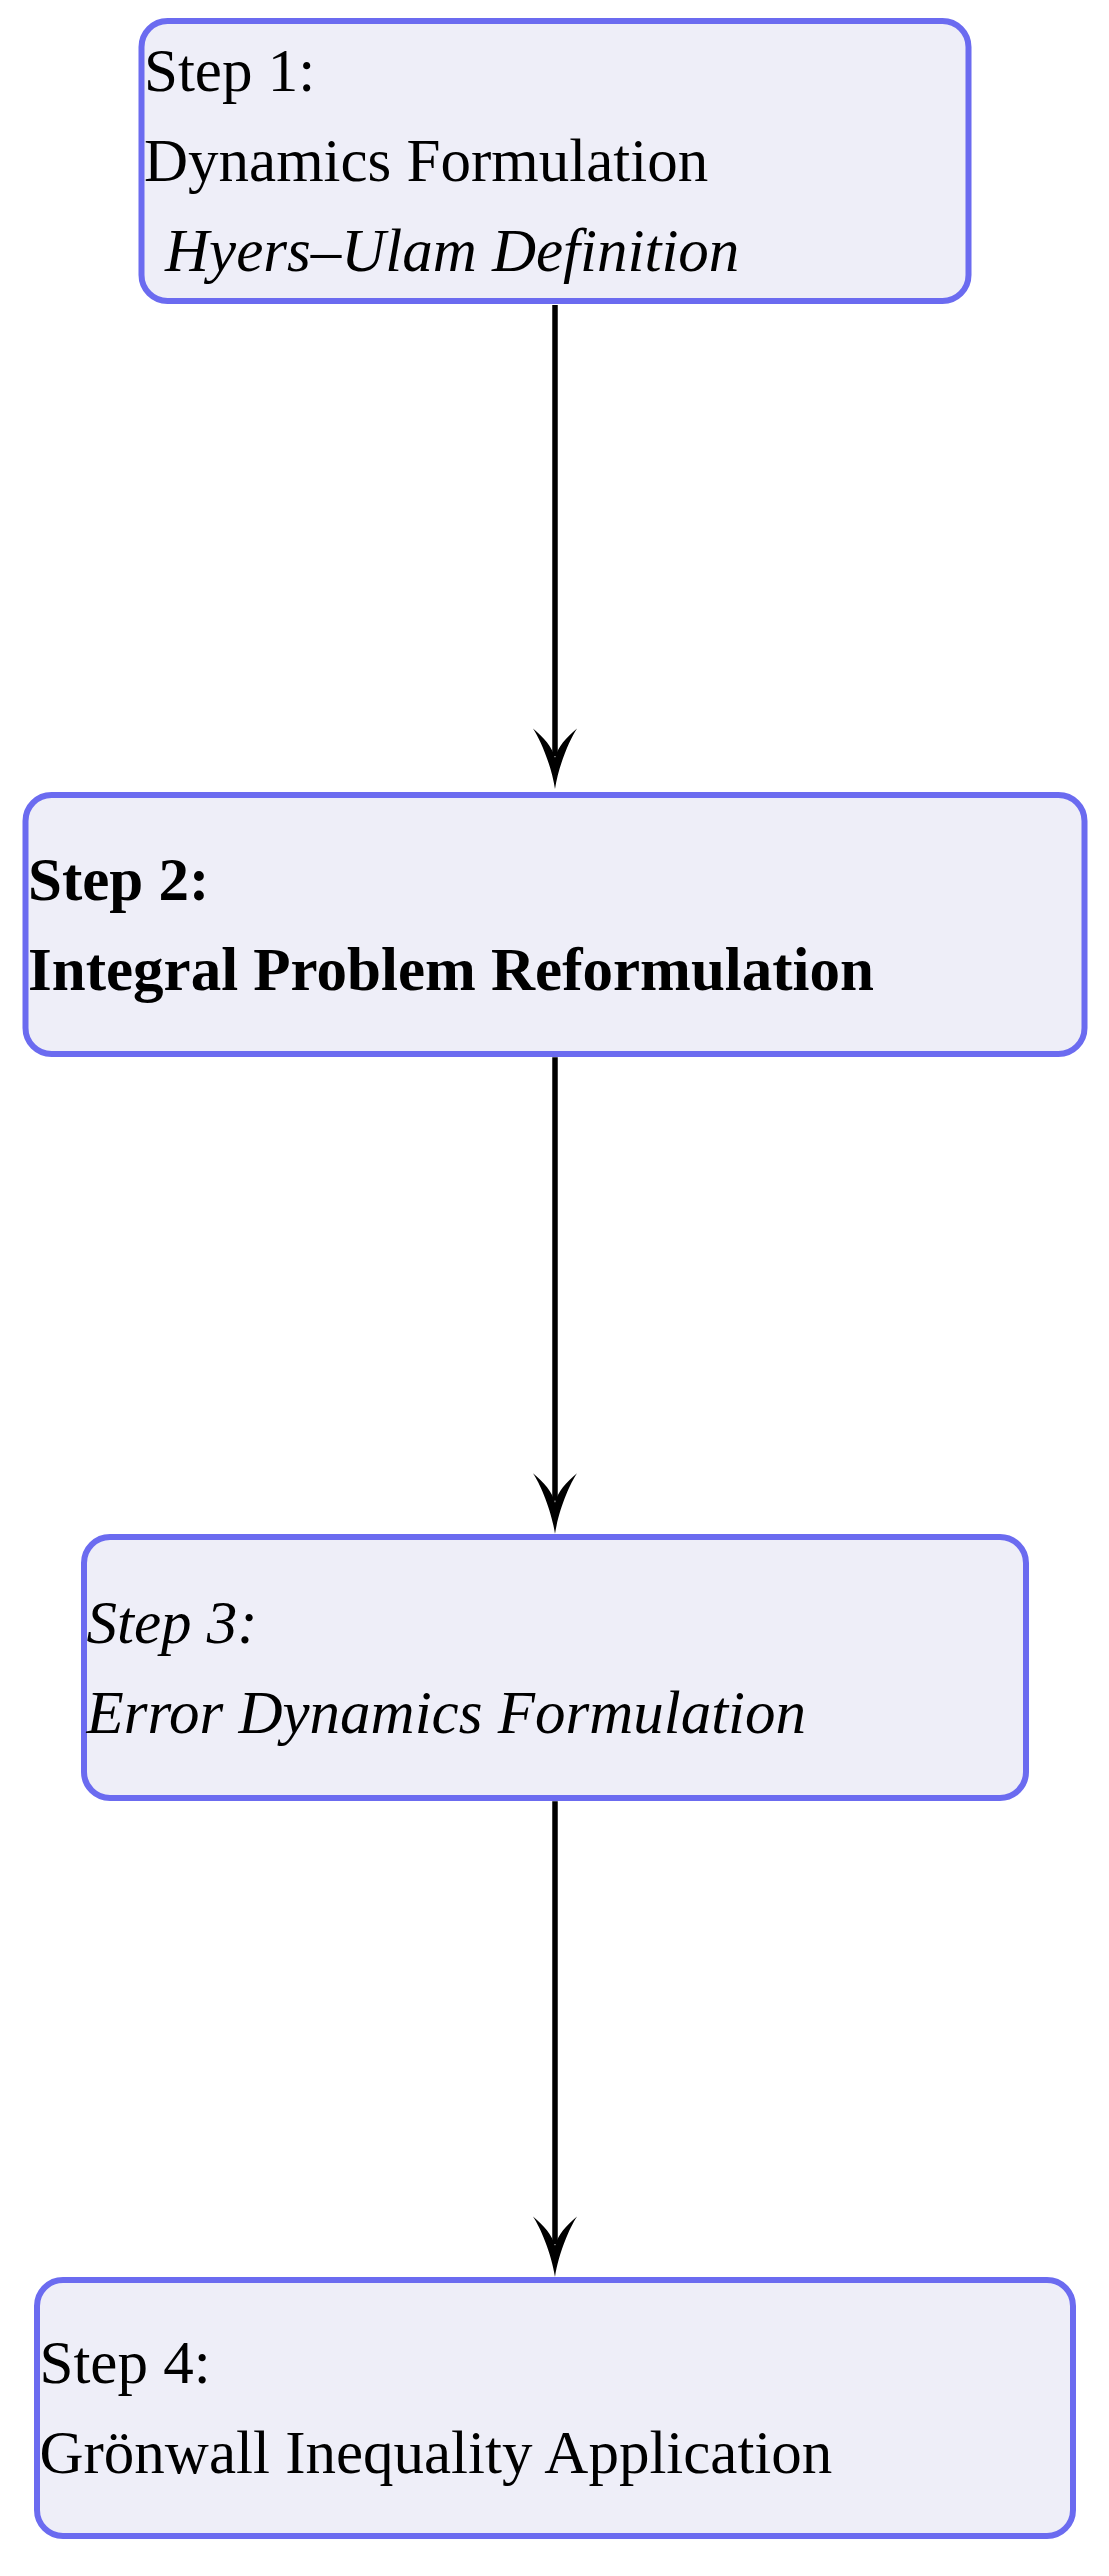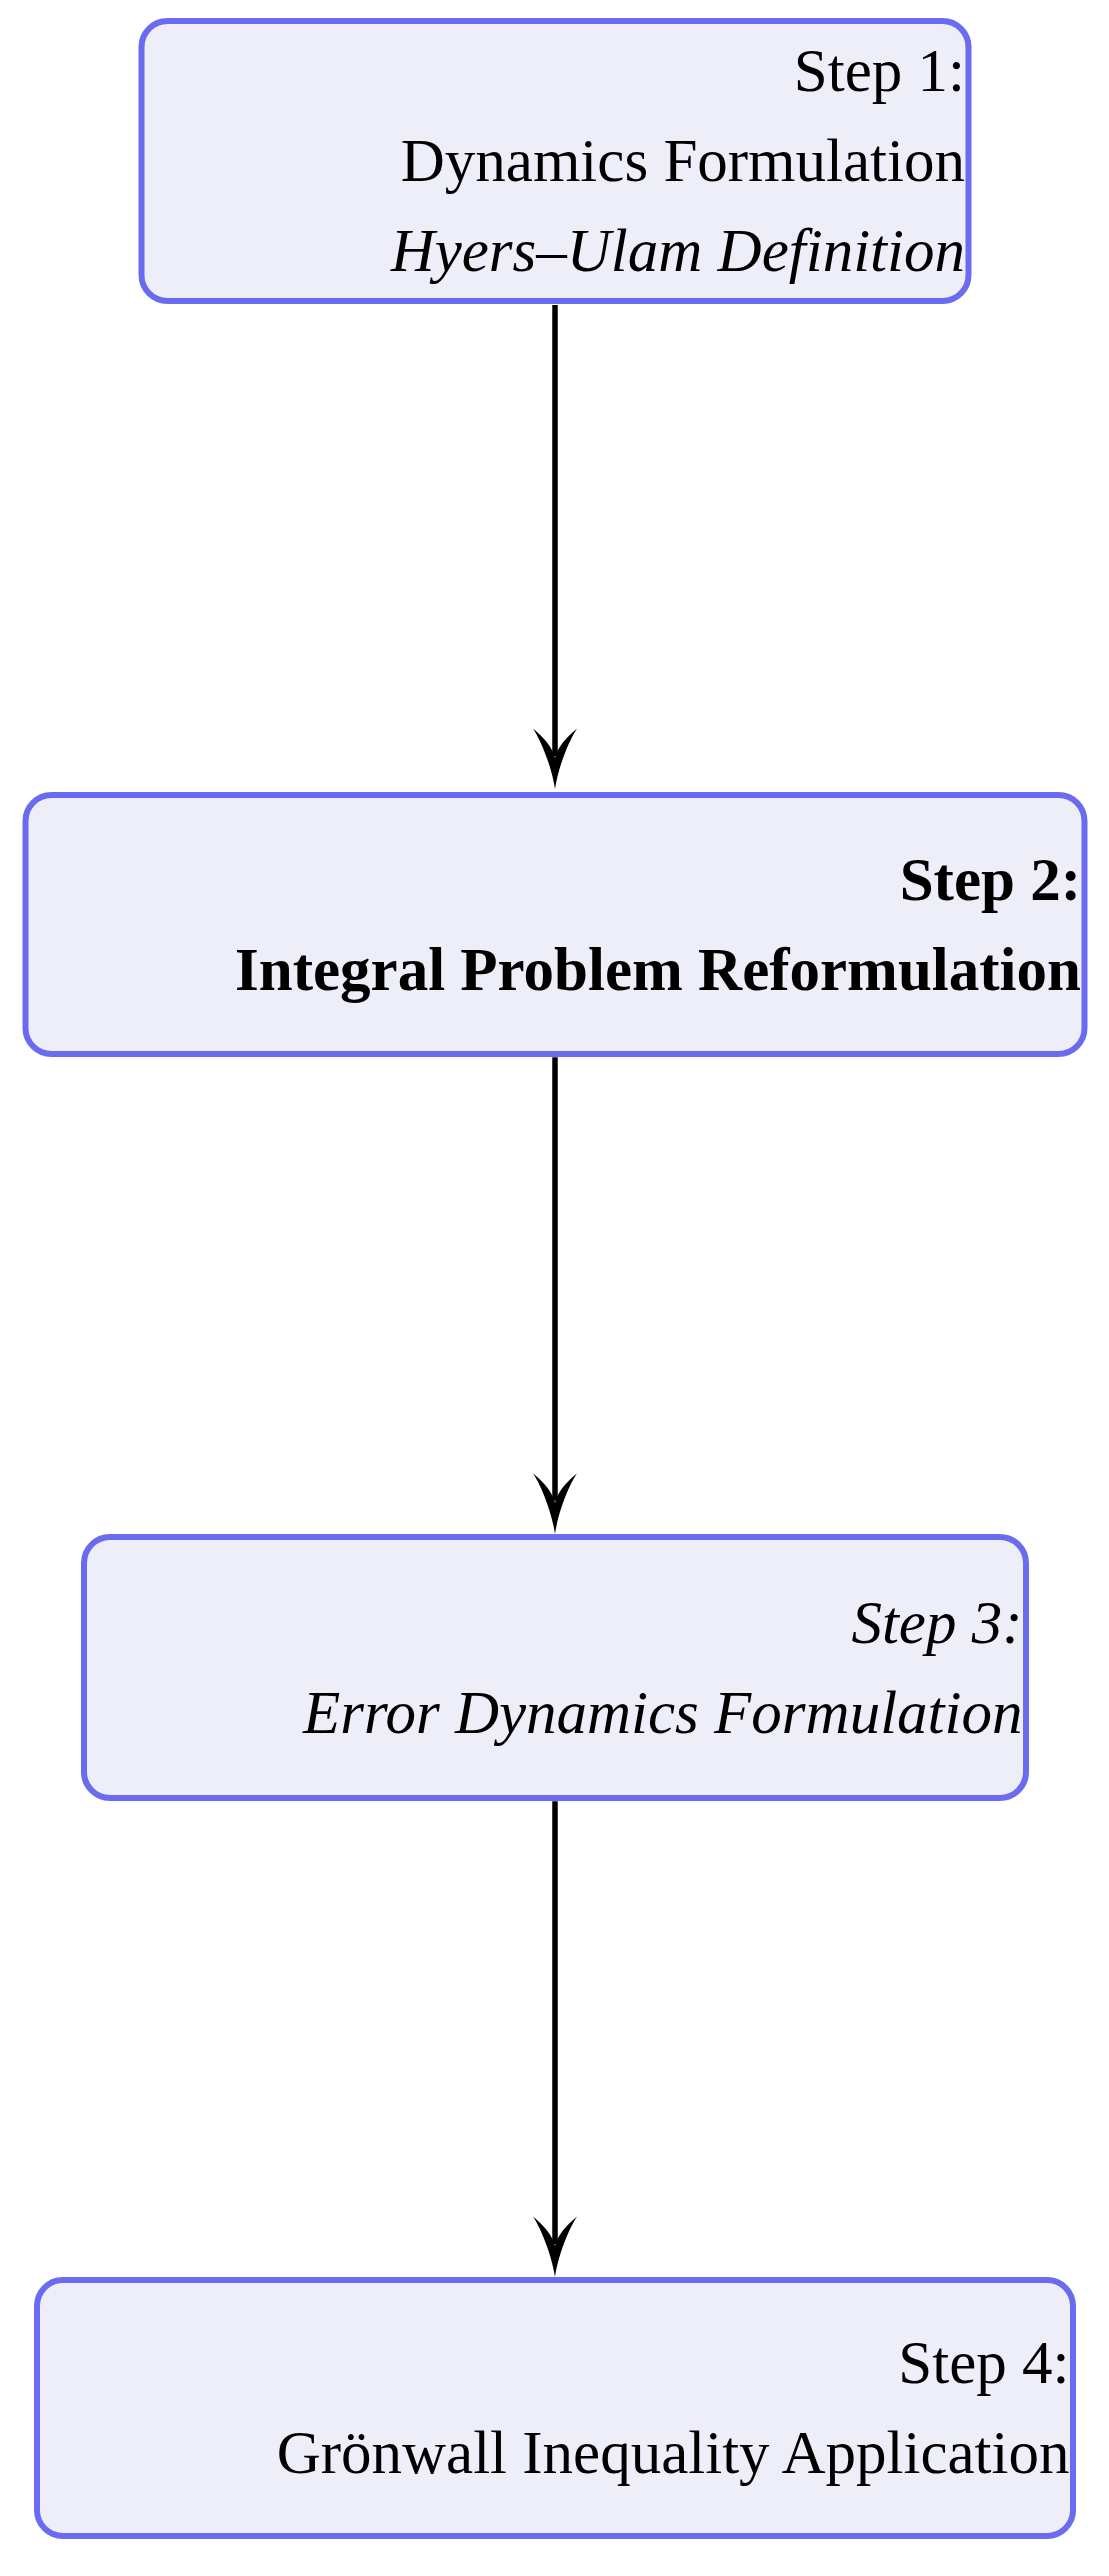--- a/index.html
+++ b/index.html
@@ -16,31 +16,31 @@
     position: absolute;
     left: 50%;
     transform: translateX(-50%);
     box-sizing: border-box;
     background: #eeeef8;
     border: 6.4px solid #6b6bf0;
     border-radius: 29px;
     display: flex;
     flex-direction: column;
     justify-content: center;
-    align-items: flex-end;
+    align-items: flex-start;
     text-align: center;
     font-size: 61px;
     line-height: 90px;
   }
   .box-1 { top: 18.3px;   width: 833px;  height: 286px; }
   .box-2 { top: 792px;  width: 1065px; height: 265px; font-weight: bold; }
   .box-3 { top: 1534px; width: 948px; height: 267px; font-style: italic; }
   .box-4 { top: 2277px; width: 1042px; height: 262px; }
   .line { display: block; white-space: nowrap; }
-  .subtitle { font-style: italic; }
+  .subtitle { font-style: italic; margin-left: 21px; }
   .arrow {
     position: absolute;
     left: 50%;
     transform: translateX(-50%);
     display: block;
   }
   .arrow-1 { top: 305px; }
   .arrow-2 { top: 1057px; }
   .arrow-3 { top: 1801px; }
   .arrow line { stroke: #000000; stroke-width: 6; }

